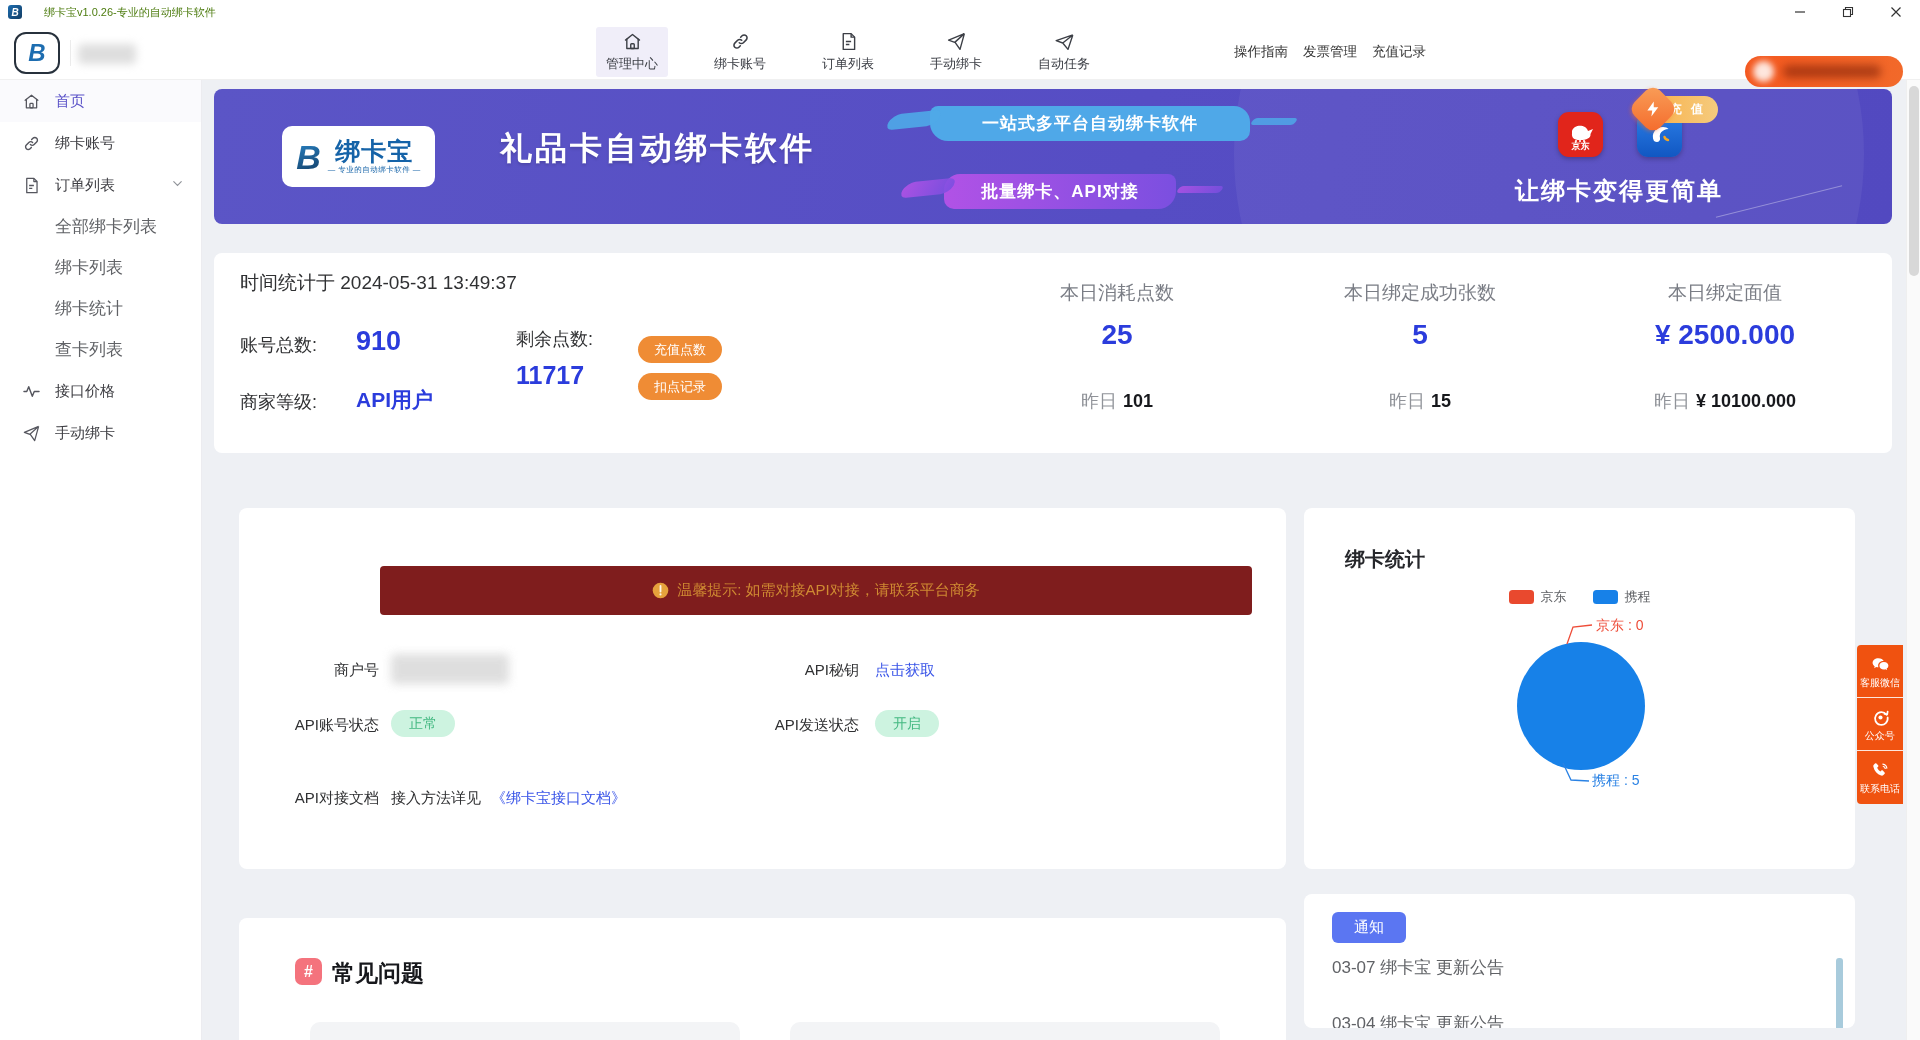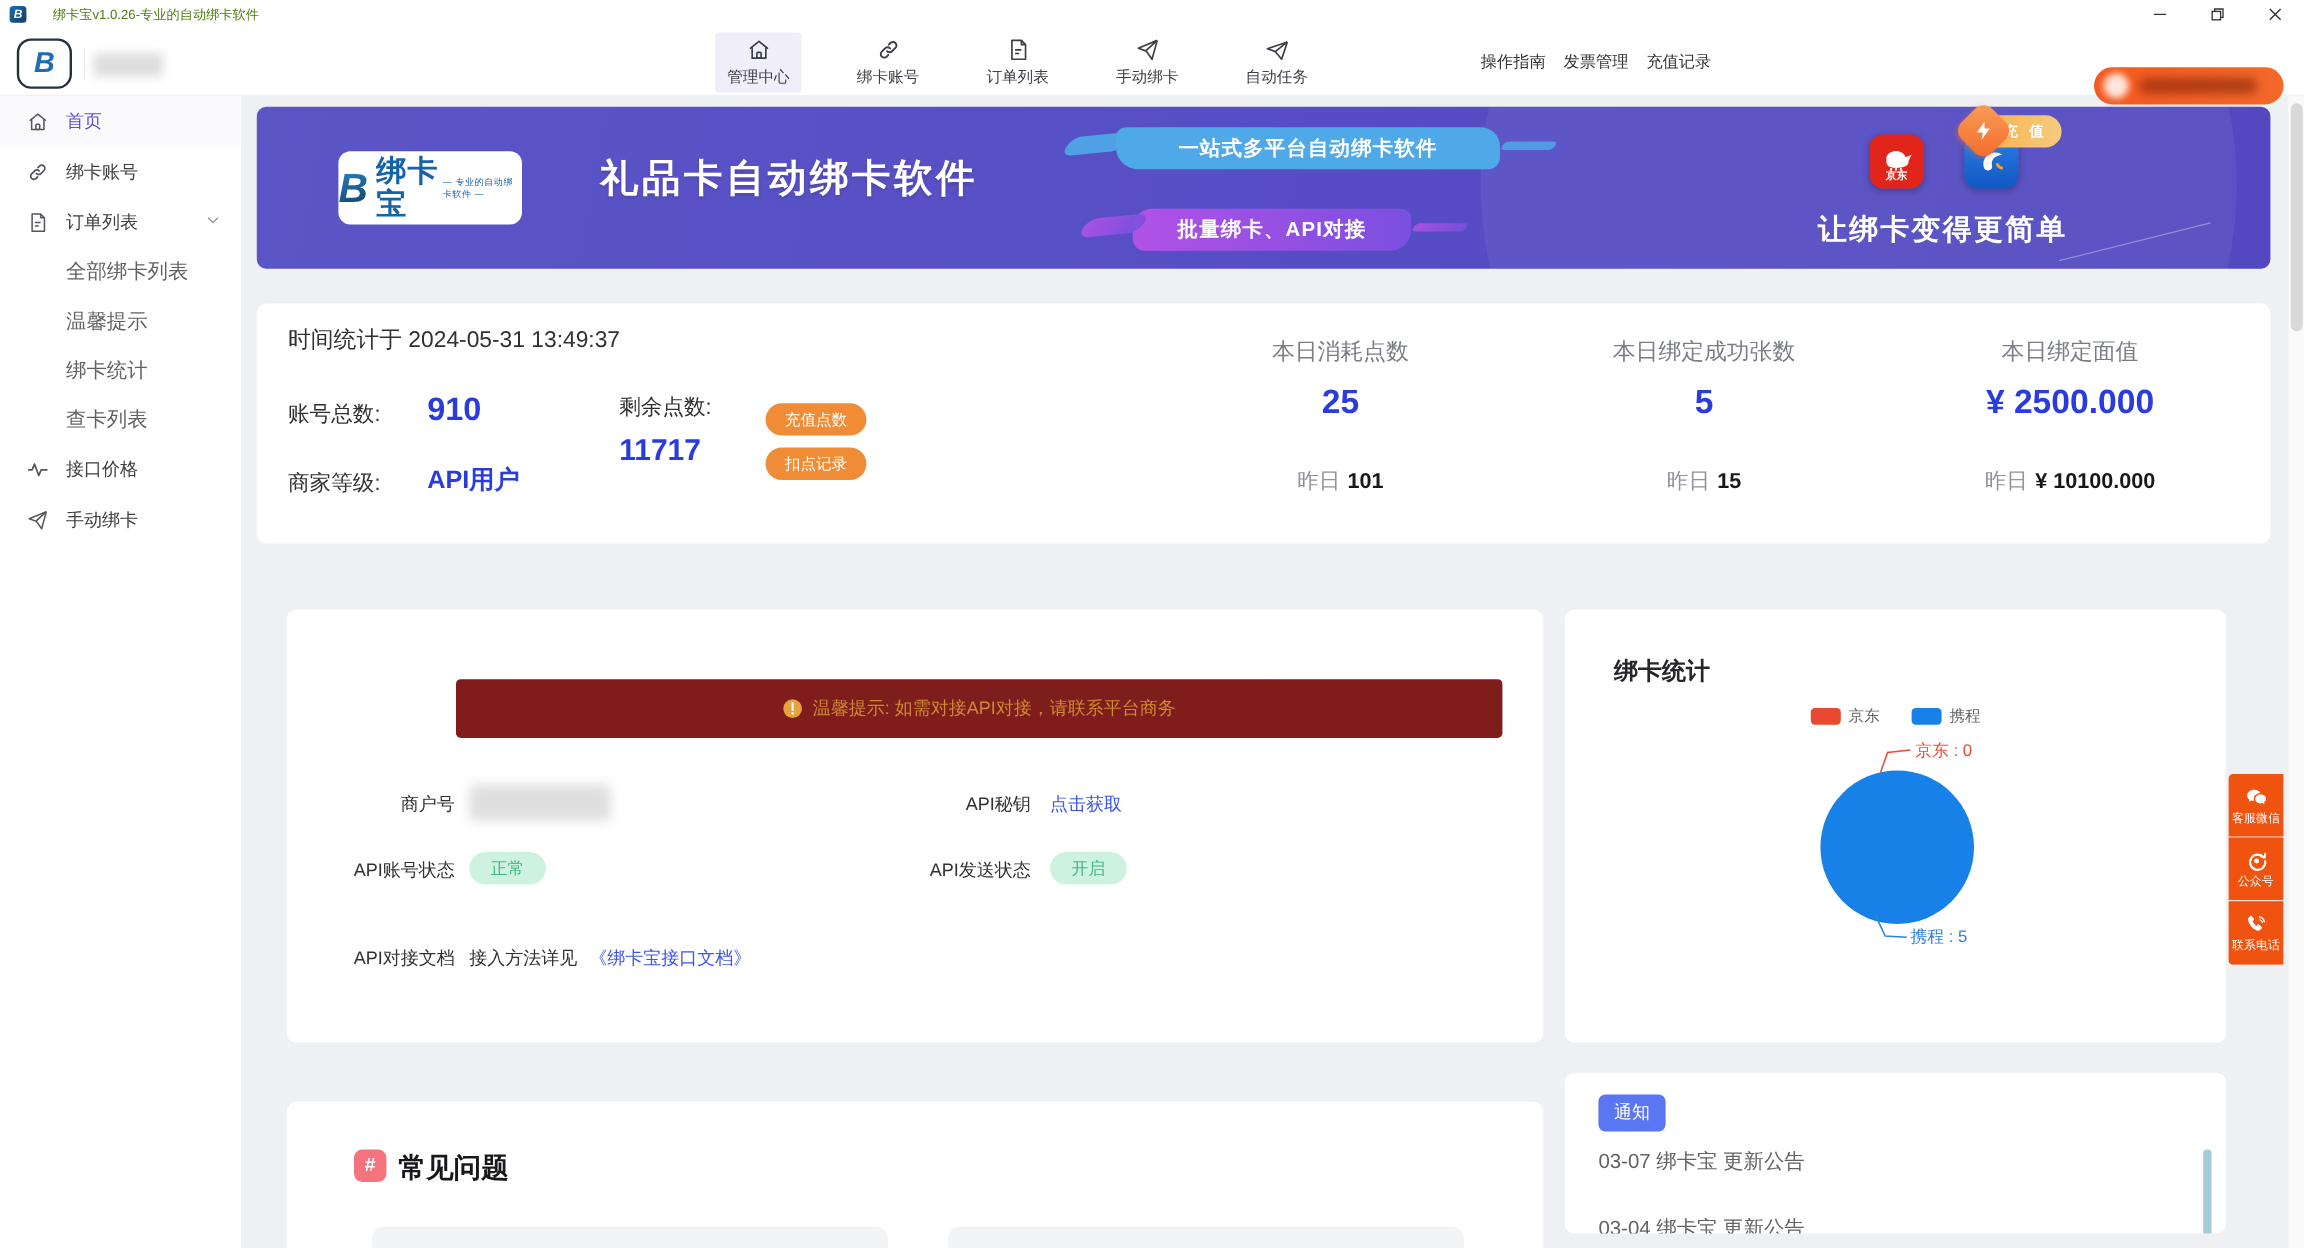--- a/index.html
+++ b/index.html
@@ -55,21 +55,21 @@
 
   
   .banner { position:absolute; left:214px; top:89px; width:1678px; height:135px; border-radius:8px; overflow:hidden;
             background:linear-gradient(100deg,#5b55c6 0%,#564dc4 55%,#5249c0 100%); z-index:10; }
   .banner .deco-circle { position:absolute; left:1020px; top:-250px; width:630px; height:630px; border-radius:50%;
             background:rgba(255,255,255,.055); }
   .banner-logo { position:absolute; left:68px; top:37px; width:153px; height:61px; background:#fff; border-radius:10px;
             display:flex; align-items:center; justify-content:center; gap:7px; }
   .banner-logo .bglyph { font-size:34px; font-weight:bold; font-style:italic; color:#1d6db0; line-height:1;
             background:linear-gradient(160deg,#2a85c8,#123c63); -webkit-background-clip:text; background-clip:text; -webkit-text-fill-color:transparent; }
-  .banner-logo .bl-col { display:flex; flex-direction:row; align-items:center; }
+  .banner-logo .bl-col { display:flex; flex-direction:column; align-items:center; }
   .banner-logo .bl-name { font-size:25px; font-weight:bold; color:#1563a8; letter-spacing:1px; line-height:1.05; }
   .banner-logo .bl-tag { font-size:7.5px; color:#1563a8; letter-spacing:.5px; }
   .banner-title { position:absolute; left:250px; top:38px; font-size:32px; font-weight:bold; color:#fff; letter-spacing:3px;
             text-shadow:0 2px 3px rgba(0,0,0,.15);margin-left:36px; }
   .ribbon { position:absolute; height:35px; display:flex; align-items:center; justify-content:center;
             color:#fff; font-size:17px; font-weight:bold; letter-spacing:1px; }
   .ribbon-top { left:716px; top:17px; width:320px; background:#4fa8e8; border-radius:8px 16px 10px 18px; }
   .ribbon-bottom { left:730px; top:85px; width:232px; background:linear-gradient(90deg,#b152e6,#7b4fe0); border-radius:16px 8px 18px 10px; }
   .ribbon::before { content:""; position:absolute; left:-40px; top:6px; width:48px; height:16px;
             background:inherit; border-radius:8px; transform:skewX(-35deg) rotate(-6deg); opacity:.9; }
@@ -127,21 +127,21 @@
   
   .faq-card { position:absolute; left:239px; top:918px; width:1047px; height:170px; background:#fff; border-radius:8px; z-index:10; }
   .faq-badge { position:absolute; left:56px; top:40px; width:27px; height:27px; border-radius:7px; background:#f4737d;
           color:#fff; font-size:16px; font-weight:bold; display:flex; align-items:center; justify-content:center; }
   .faq-title { position:absolute; left:93px; top:40px; font-size:23px; font-weight:bold; color:#17181c; }
   .faq-box { position:absolute; top:104px; width:430px; height:60px; background:#f3f4f6; border-radius:10px; }
 
   
   .notice-card { position:absolute; left:1304px; top:894px; width:551px; height:134px; background:#fff; border-radius:8px;
           overflow:hidden; z-index:10; }
-  .notice-badge { position:absolute; left:28px; top:18px; width:56px; height:31px; background:#5b76f2; border-radius:6px;
+  .notice-badge { position:absolute; left:28px; top:18px; width:74px; height:31px; background:#5b76f2; border-radius:6px;
           color:#fff; font-size:15px; display:flex; align-items:center; justify-content:center; }
   .notice-item { position:absolute; left:28px; font-size:17px; color:#606266; cursor:pointer; }
   .notice-scroll { position:absolute; right:12px; top:64px; width:7px; height:90px; background:#a8cbdc; border-radius:3px; }
 
   
   .float-group { position:absolute; left:1857px; top:645px; width:46px; z-index:60; border-radius:4px 0 0 4px; overflow:hidden; }
   .f-btn { width:46px; height:53px; background:#f05210; color:#fff; display:flex; flex-direction:column;
           align-items:center; justify-content:center; gap:3px; border-bottom:1px solid rgba(255,255,255,.85); cursor:pointer;text-align:right; }
   .f-btn:last-child { border-bottom:none; }
   .f-btn svg { width:19px; height:19px; }
@@ -263,21 +263,21 @@
           <path d="M9 12h6M9 15.5h4"></path>
         </svg>
       <span>订单列表</span>
       <span class="chev">
         <svg viewBox="0 0 24 24" fill="none" stroke="currentColor" stroke-width="1.8" stroke-linecap="round">
             <path d="m6 9 6 6 6-6"></path>
           </svg>
       </span>
     </div>
     <div class="s-sub">全部绑卡列表</div>
-    <div class="s-sub">温馨提示</div>
+    <div class="s-sub">绑卡列表</div>
     <div class="s-sub">绑卡统计</div>
     <div class="s-sub">查卡列表</div>
     <div class="s-item">
       <svg viewBox="0 0 24 24" fill="none" stroke="currentColor" stroke-width="1.8" stroke-linecap="round" stroke-linejoin="round">
         <path d="M2.5 12H6l2.5-6 4.5 12 2.5-6h6"></path>
         </svg>
       <span>接口价格</span>
     </div>
     <div class="s-item">
       <svg viewBox="0 0 24 24" fill="none" stroke="currentColor" stroke-width="1.6" stroke-linejoin="round">

